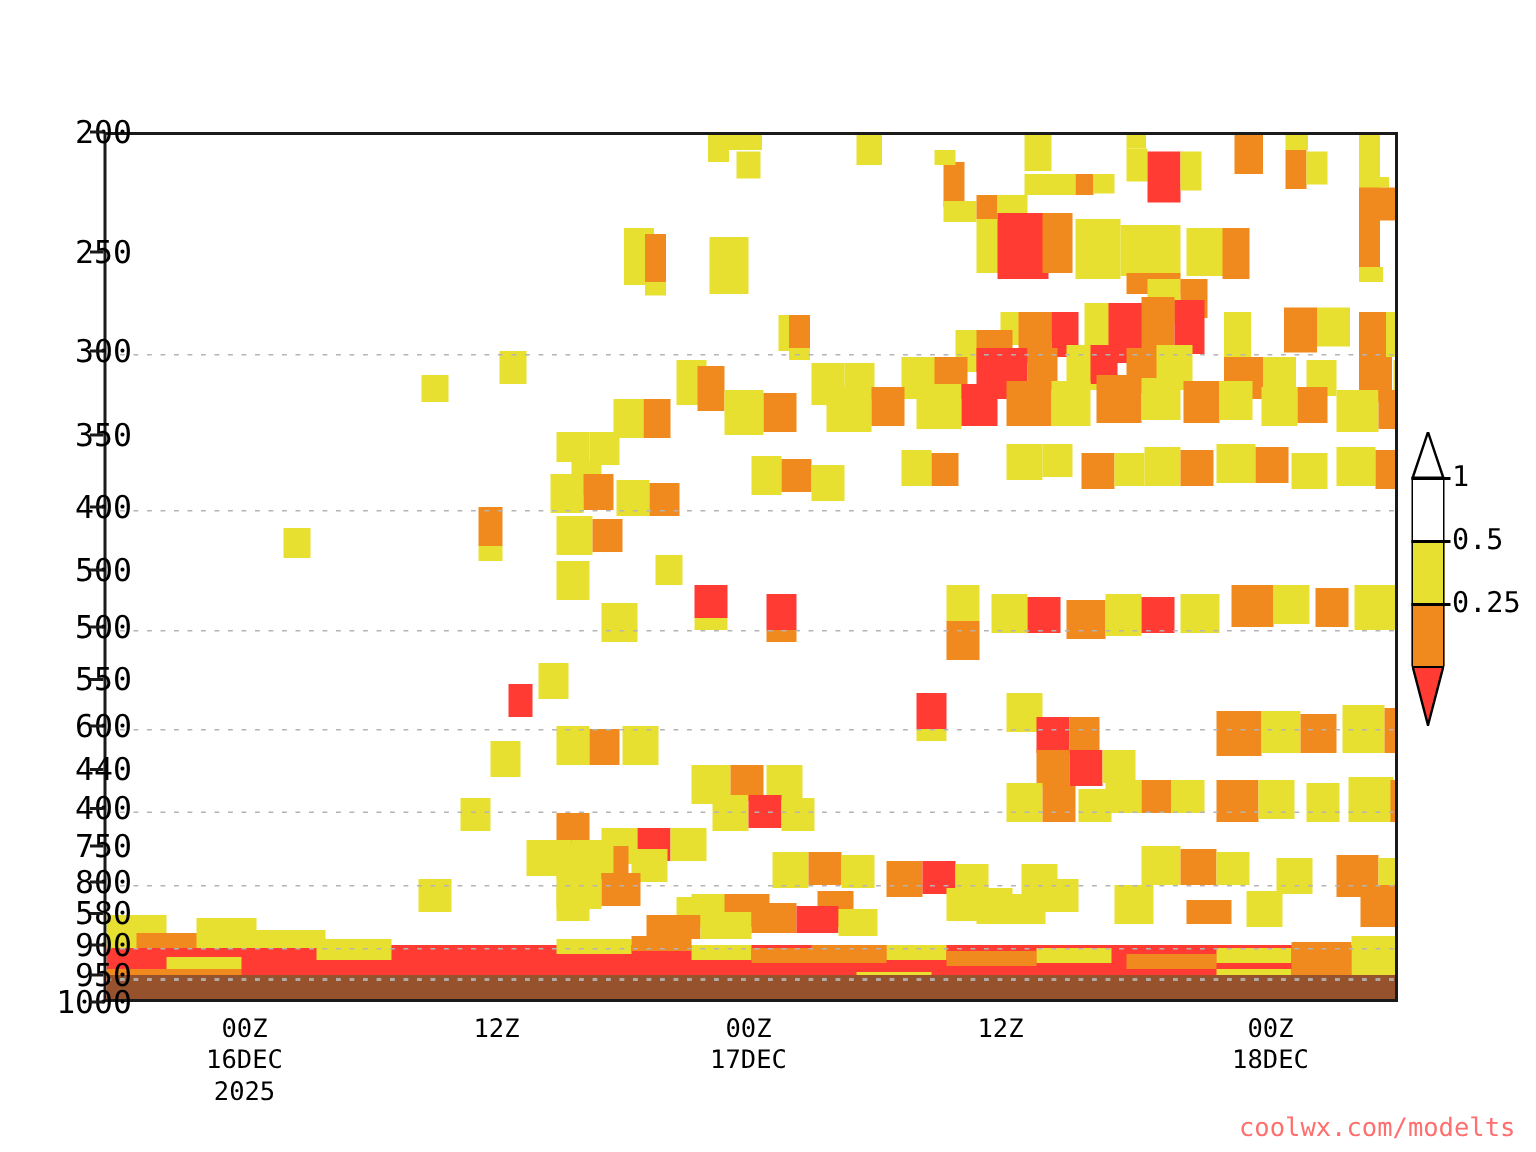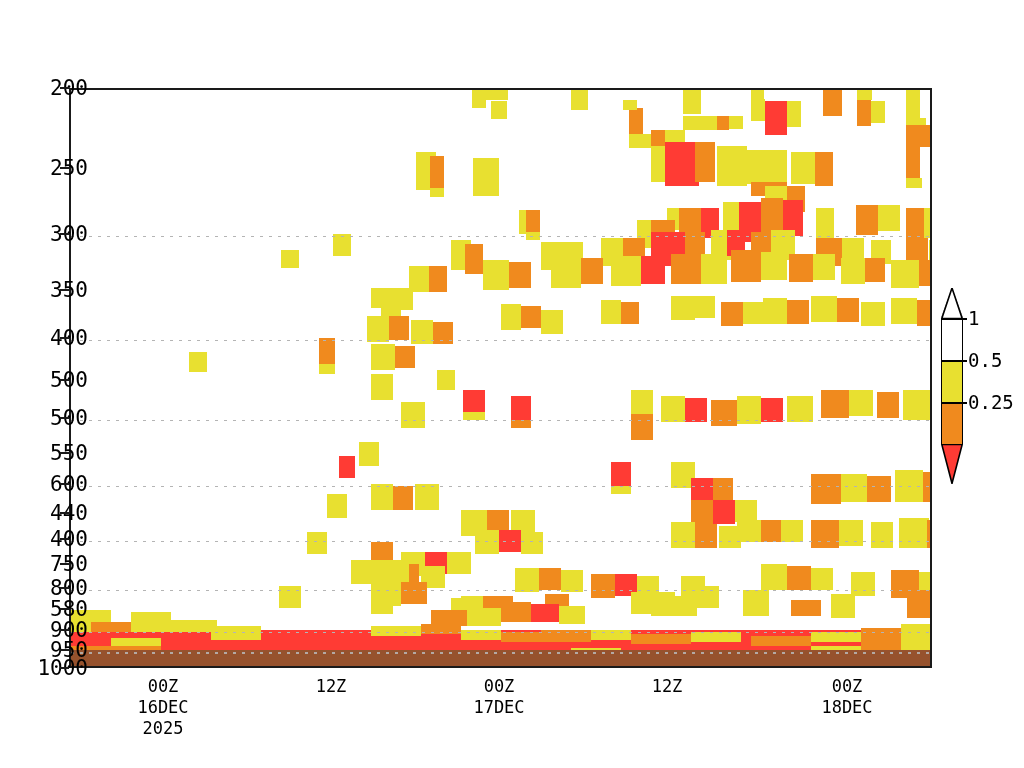--- a/index.html
+++ b/index.html
@@ -406,13 +406,14 @@
     </div>
   <div id="cbarlabels">
       <div class="clab" style="top: 318px;">1</div>
       <div class="ctick" style="top: 318px;"></div>
       <div class="clab" style="top: 360px;">0.5</div>
       <div class="ctick" style="top: 360px;"></div>
       <div class="clab" style="top: 402px;">0.25</div>
       <div class="ctick" style="top: 402px;"></div>
     </div>
 
+  <div id="wm">coolwx.com/modelts</div>
 </div>
 
 </body></html>

